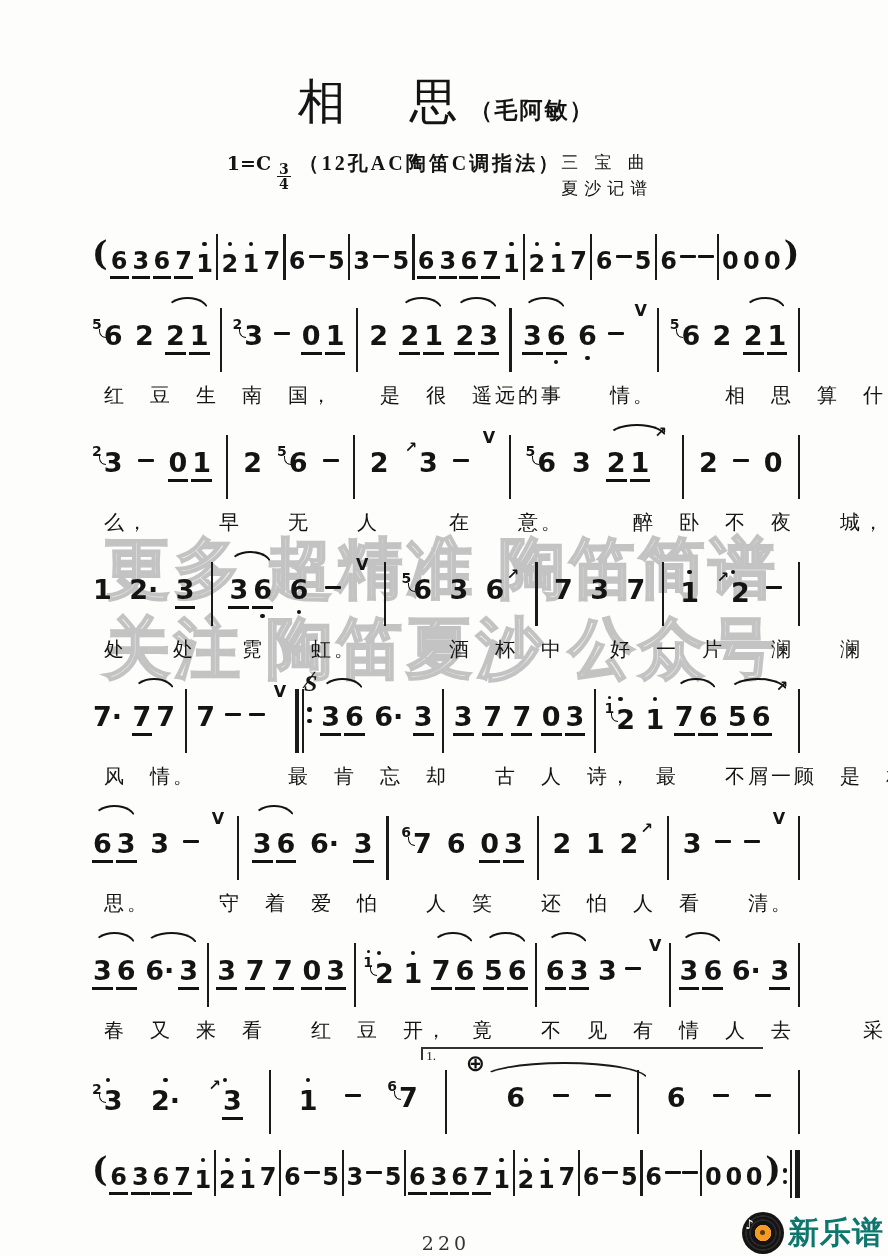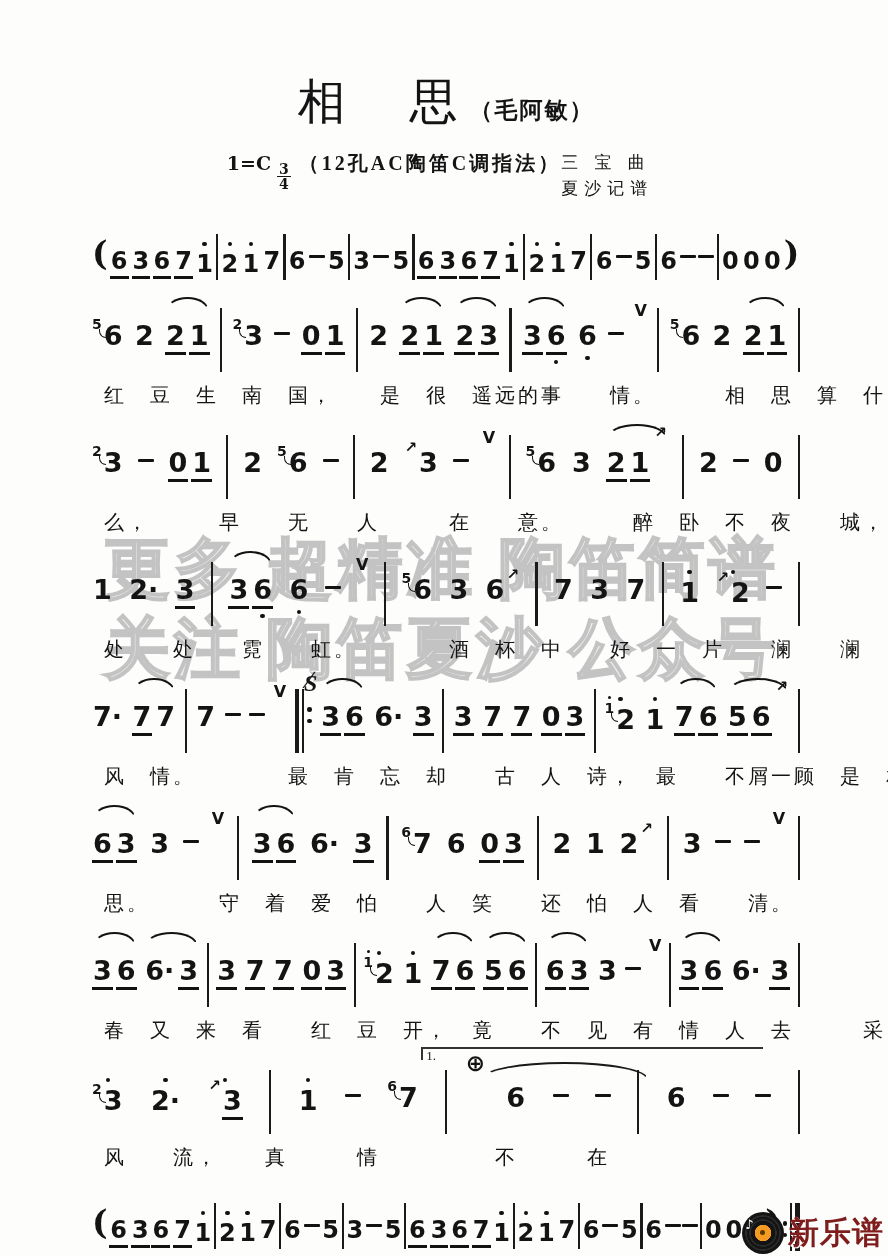--- a/index.html
+++ b/index.html
@@ -75,21 +75,21 @@
   
   .pageno{text-align:center;margin-top:34px;font-family:"DejaVu Serif",serif;font-size:19px;
           letter-spacing:4px;color:#333;}
   .logo{position:absolute;right:4px;bottom:2px;display:flex;align-items:center;gap:4px;z-index:2;}
   .vinyl{position:relative;width:42px;height:42px;border-radius:50%;
          background:radial-gradient(circle at 50% 50%, #f59a23 0 8px, #141414 8.5px 12px,
                     #2b2b2b 12.5px 13.5px,#141414 14px 16px,#2b2b2b 16.5px 17.5px,#141414 18px 100%);}
   .vinyl::after{content:"";position:absolute;left:18px;top:18px;width:5px;height:5px;border-radius:50%;background:#5c3a00;}
   .vnote{position:absolute;left:3px;top:5px;color:#fff;font-size:13px;font-weight:bold;
          font-family:"DejaVu Sans",sans-serif;}
-  .logotxt{font-size:31px;font-weight:bold;letter-spacing:1px;color:#7f1d1d;
+  .logotxt{font-size:31px;font-weight:bold;letter-spacing:1px;color:#0f766e;
            font-family:"Liberation Sans",sans-serif;text-shadow:1px 1px 0 #fff;}
 </style>
 </head>
 <body>
 
 <div class="page">
 
   <div class="watermark">
     <div class="wm-line">更多 超精准 陶笛简谱</div>
     <div class="wm-line">关注 陶笛夏沙 公众号</div>
@@ -1345,21 +1345,20 @@
                 <span class="slot bot"></span>
               </span></span>
             <span class="tok dash"></span>
             <span class="tok dash"></span>
             <span class="tok bar"></span>
           </span>
           <span class="volta">
             <span class="vlabel">1.</span>
           </span>
           <span class="xarc"></span>
-          <span class="lyrics" style="display: block;">风　　流，　　真　　　情　　　　　不　　　在</span>
         </span>
         <span class="line outro" style="display: block;">
           <span class="notes-row">
             <span class="tok par">(</span>
             <span class="tok grp">
               <span class="tok note"><span class="ncol">
                   <span class="slot top"></span>
                   <span class="mid">
                     <span class="num ul">6</span>
                   </span>

